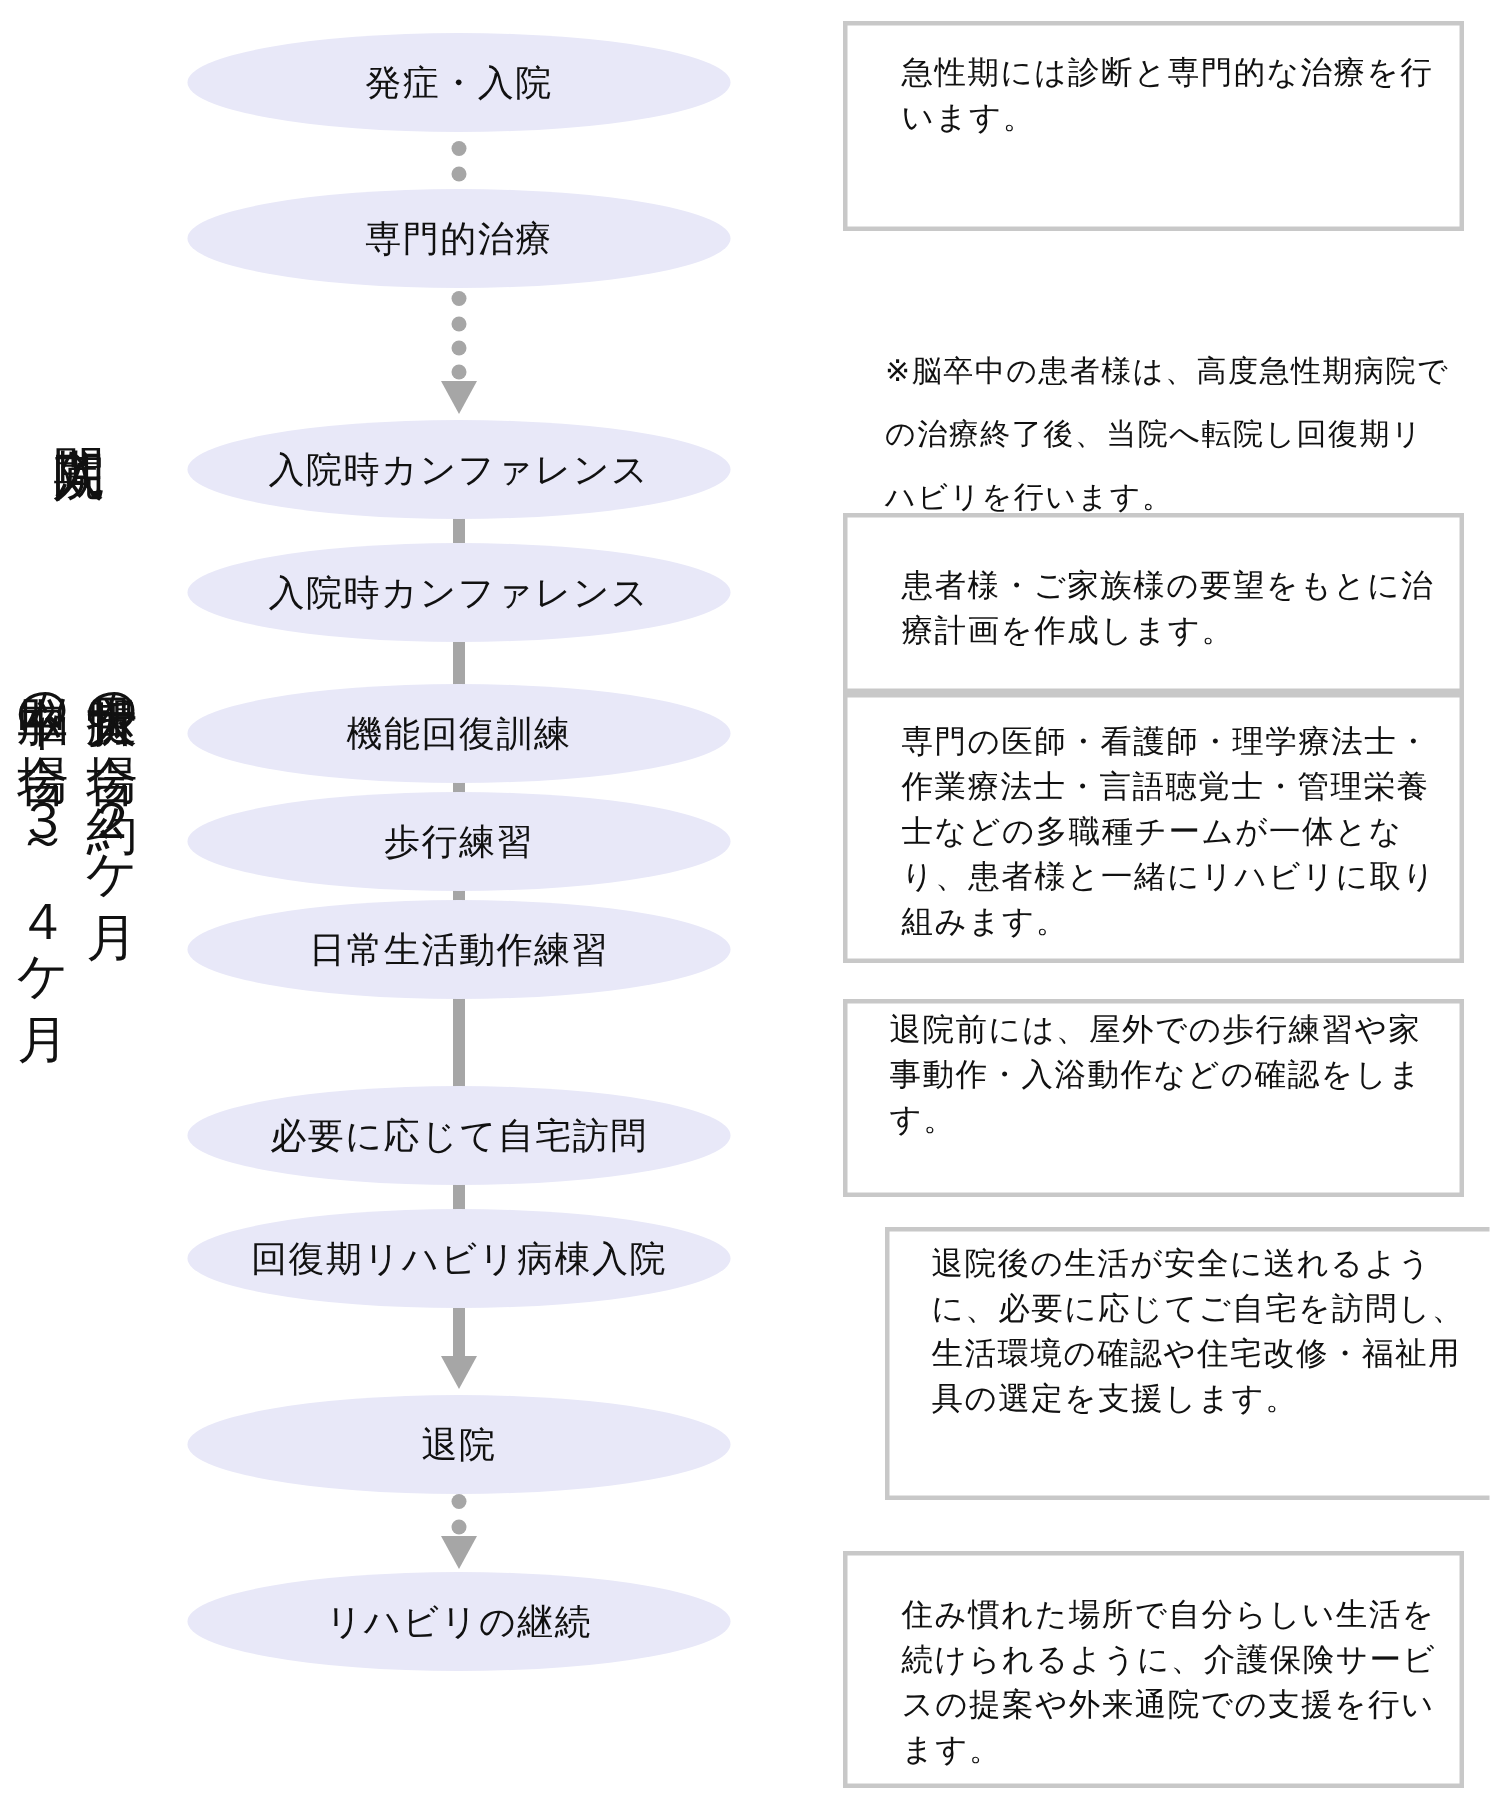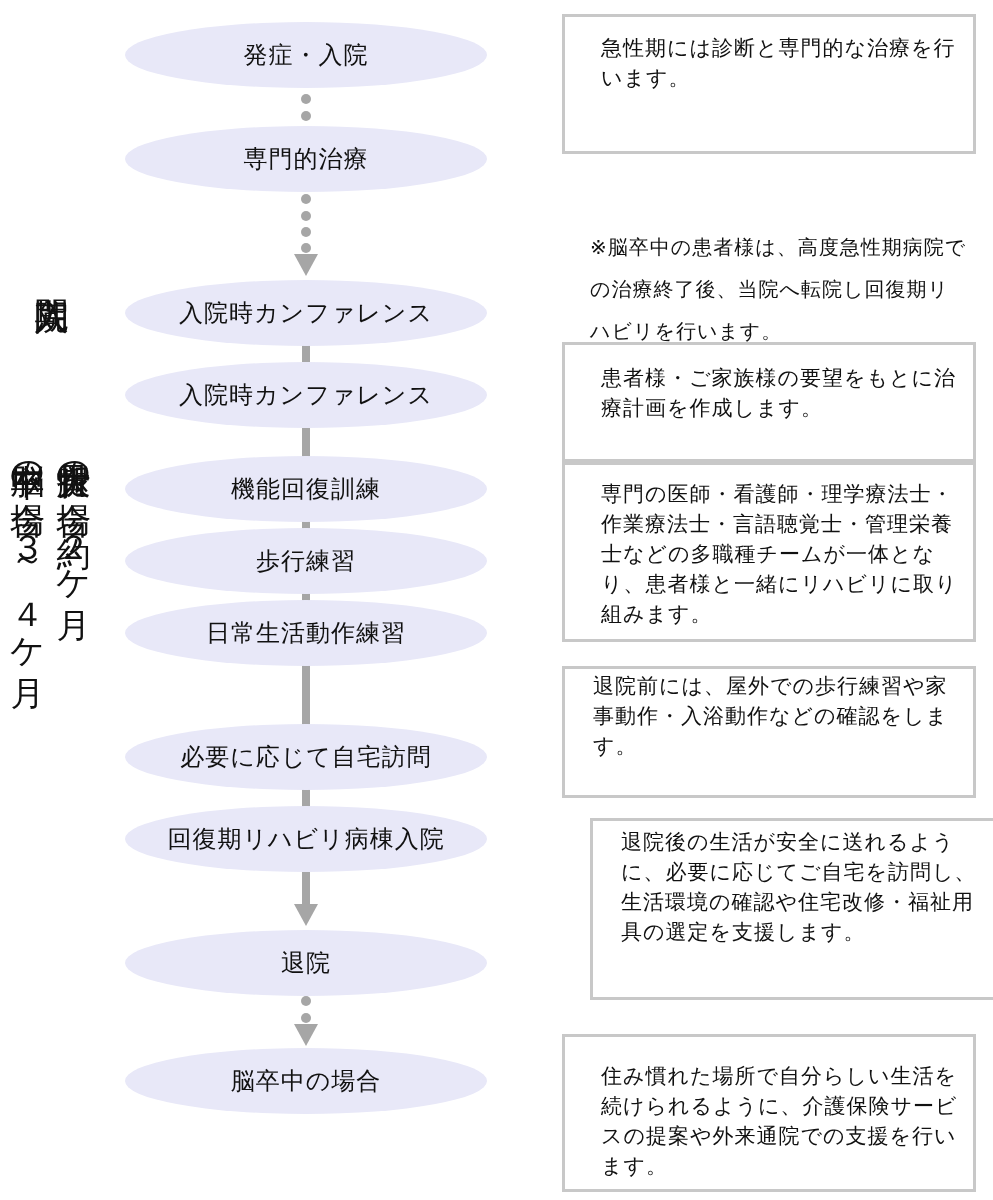--- a/index.html
+++ b/index.html
@@ -52,29 +52,29 @@
 <div class="pill" style="top:22px; height:66px;">発症・入院</div>
 <div class="pill" style="top:126px; height:66px;">専門的治療</div>
 <div class="pill" style="top:280px; height:66px;">入院時カンファレンス</div>
 <div class="pill" style="top:362px; height:66px;">入院時カンファレンス</div>
 <div class="pill" style="top:456px; height:66px;">機能回復訓練</div>
 <div class="pill" style="top:528px; height:66px;">歩行練習</div>
 <div class="pill" style="top:600px; height:66px;">日常生活動作練習</div>
 <div class="pill" style="top:724px; height:66px;">必要に応じて自宅訪問</div>
 <div class="pill" style="top:806px; height:66px;">回復期リハビリ病棟入院</div>
 <div class="pill" style="top:930px; height:66px;">退院</div>
-<div class="pill" style="top:1048px; height:66px;">脳卒中の場合</div>
+<div class="pill" style="top:1048px; height:66px;">リハビリの継続</div>
 
 <div class="box" style="top:14px; height:140px; padding-top:16px;">
   <p>急性期には診断と専門的な治療を行います。</p>
 </div>
 
 <div class="note" style="top:226px; left:590px;">※脳卒中の患者様は、高度急性期病院での治療終了後、当院へ転院し回復期リハビリを行います。</div>
 
-<div class="box" style="top:342px; height:120px; padding-top:18px;">
+<div class="box" style="top:342px; height:120px; padding-top:30px;">
   <p>患者様・ご家族様の要望をもとに治療計画を作成します。</p>
 </div>
 
 <div class="box" style="top:462px; height:180px; padding-top:14px;">
   <p>専門の医師・看護師・理学療法士・作業療法士・言語聴覚士・管理栄養士などの多職種チームが一体となり、患者様と一緒にリハビリに取り組みます。</p>
 </div>
 
 <div class="box" style="top:666px; height:132px; padding-top:2px; padding-left:28px;">
   <p>退院前には、屋外での歩行練習や家事動作・入浴動作などの確認をします。</p>
 </div>

